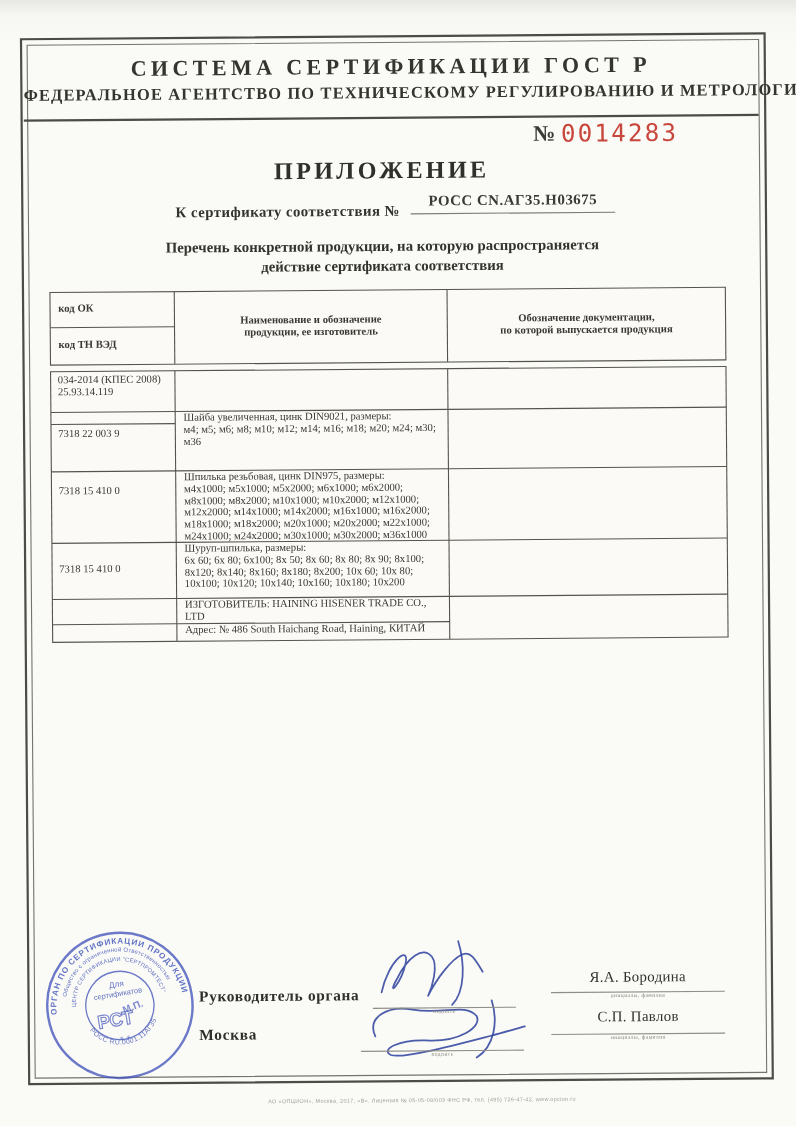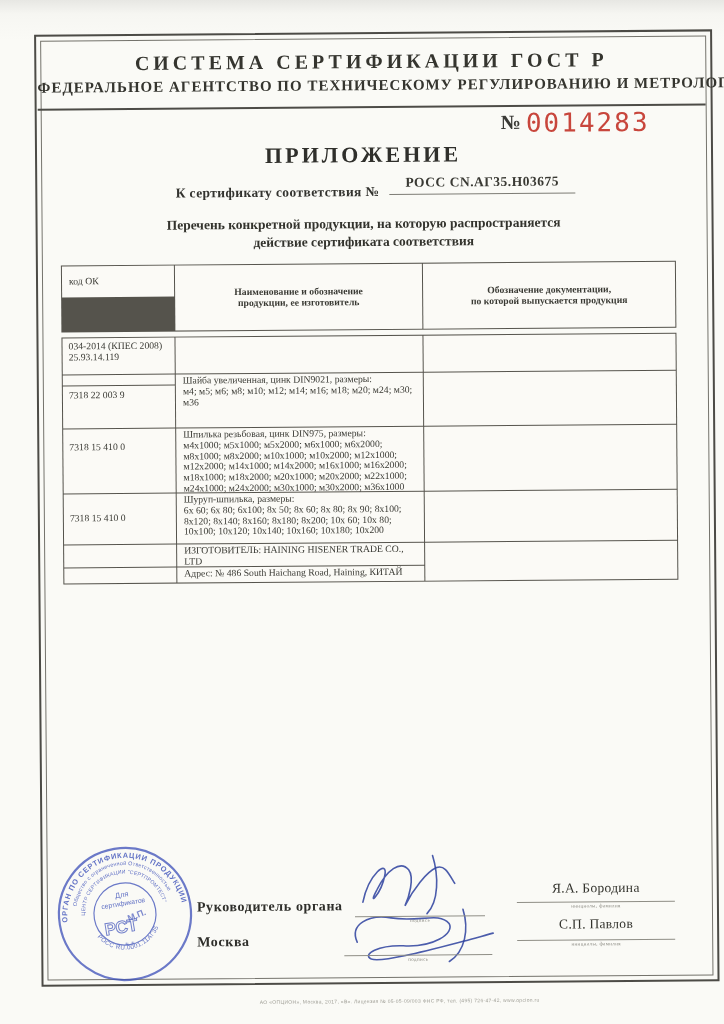--- a/index.html
+++ b/index.html
@@ -3,49 +3,49 @@
 <meta charset="utf-8">
 <style>
   html,body{margin:0;padding:0;}
   body{
     width:724px;height:1024px;overflow:hidden;
     background:linear-gradient(#e7e7e3 0,#f6f6f2 14px,#fafaf6 40px,#fafaf6 100%);
     font-family:"Liberation Serif","DejaVu Serif",serif;
     color:#2e2e2e;
     position:relative;
   }
-  .stage{position:absolute;left:16px;top:0;width:603px;height:1024px;}
+  .stage{position:absolute;left:0;top:0;width:603px;height:1024px;}
   .tilt{position:absolute;left:0;top:0;width:724px;height:1024px;transform:rotate(-0.45deg);transform-origin:50% 52%;}
 
   .frame{position:absolute;left:22px;top:32px;width:674px;height:948px;border:2px solid #4c4b46;}
   .frame::after{content:"";position:absolute;inset:4px;border:1px solid #74736c;pointer-events:none;}
 
   .header-band{position:absolute;left:25px;top:35px;width:668px;height:71px;border-bottom:2px solid #4c4b46;text-align:center;}
   .hb1{padding-top:15px;font-size:20px;font-weight:bold;letter-spacing:4px;color:#35352f;}
   .hb2{padding-top:4px;font-size:15px;font-weight:bold;letter-spacing:1px;color:#35352f;white-space:nowrap;}
 
   .blank-no{position:absolute;left:488px;top:112px;display:flex;align-items:flex-start;}
   .blank-no .nz{font-size:20px;font-weight:bold;color:#3a3a36;margin-right:5px;}
-  .blank-no .digits{font-family:"DejaVu Sans Mono",monospace;font-size:26px;color:#c8463c;letter-spacing:2px;line-height:24px;}
+  .blank-no .digits{font-family:"DejaVu Sans Mono",monospace;font-size:22px;color:#c8463c;letter-spacing:2px;line-height:24px;}
 
   .doc-title{position:absolute;left:0;top:142px;width:700px;text-align:center;font-size:22px;font-weight:bold;letter-spacing:3px;color:#2f2f2b;}
 
   .cert-line{position:absolute;left:0;top:180px;width:724px;display:flex;justify-content:center;align-items:flex-end;}
   .cert-label{font-size:13.5px;font-weight:600;color:#33332f;letter-spacing:.4px;}
   .cert-value{margin-left:10px;padding:0 16px 3px 16px;border-bottom:1.5px solid #7d7c75;font-size:13.5px;font-weight:600;color:#3a3a34;position:relative;top:-5px;letter-spacing:.5px;}
 
   .subtitle{position:absolute;left:0;top:215px;width:700px;text-align:center;font-size:13.5px;font-weight:bold;color:#33332d;line-height:18px;}
 
   
   .tgrid{position:absolute;background:#55534c;display:grid;gap:1px;padding:1px;}
   .tgrid .cell{background:#fbfaf6;font-size:9.7px;line-height:10.8px;color:#3a3a34;}
   .thead{left:47px;top:263px;grid-template-columns:112px 247px 252px;grid-template-rows:31px 33px;}
   .tbody{left:47px;top:335px;grid-template-columns:112px 247px 252px;grid-template-rows:36px 10px 42px 64px 50px 22px 15px;}
   .hcell{display:flex;align-items:center;}
-  .hcode{padding-left:7px;font-size:10.5px;font-weight:400;}
+  .hcode{padding-left:7px;font-size:10.5px;font-weight:700;}
   .hcenter{justify-content:center;text-align:center;font-size:10.5px;font-weight:600;white-space:pre-line;}
   .ccode{padding:3px 3px 0 6px;font-size:9.6px;white-space:pre-line;}
   .cprod{padding:1px 3px 0 7px;white-space:pre-line;}
   .pt13{padding-top:13px;} .pt20{padding-top:19px;} .pt4{padding-top:4px;}
   .span2r{grid-row:span 2;}
 
   .role{position:absolute;font-size:14px;font-weight:bold;color:#2f2f2b;letter-spacing:.6px;}
   .sigline{position:absolute;border-bottom:1px solid #8f8e86;}
   .siglabel{position:absolute;font-size:5px;color:#85847c;text-align:center;letter-spacing:.4px;}
   .namename{position:absolute;width:162px;text-align:center;font-size:13.5px;color:#33332d;letter-spacing:.3px;}
@@ -85,20 +85,21 @@
     <div>Перечень конкретной продукции,  на которую распространяется</div>
     <div>действие сертификата соответствия</div>
   </div>
 
   <div class="tgrid thead">
     <div class="cell hcell hcode">код ОК</div>
     <div class="cell hcell hcenter" style="grid-column:2;grid-row:1/span 2;">Наименование и обозначение
 продукции, ее изготовитель</div>
     <div class="cell hcell hcenter" style="grid-column:3;grid-row:1/span 2;">Обозначение документации,
 по которой выпускается продукция</div>
+    <div class="cell hcell hcode" style="grid-column:1;grid-row:2;">код ТН ВЭД</div>
   </div>
 
   <div class="tgrid tbody">
 
     <div class="cell ccode">034-2014 (КПЕС 2008)
 25.93.14.119</div>
     <div class="cell cprod"></div>
     <div class="cell"></div>
 
     <div class="cell"></div>

